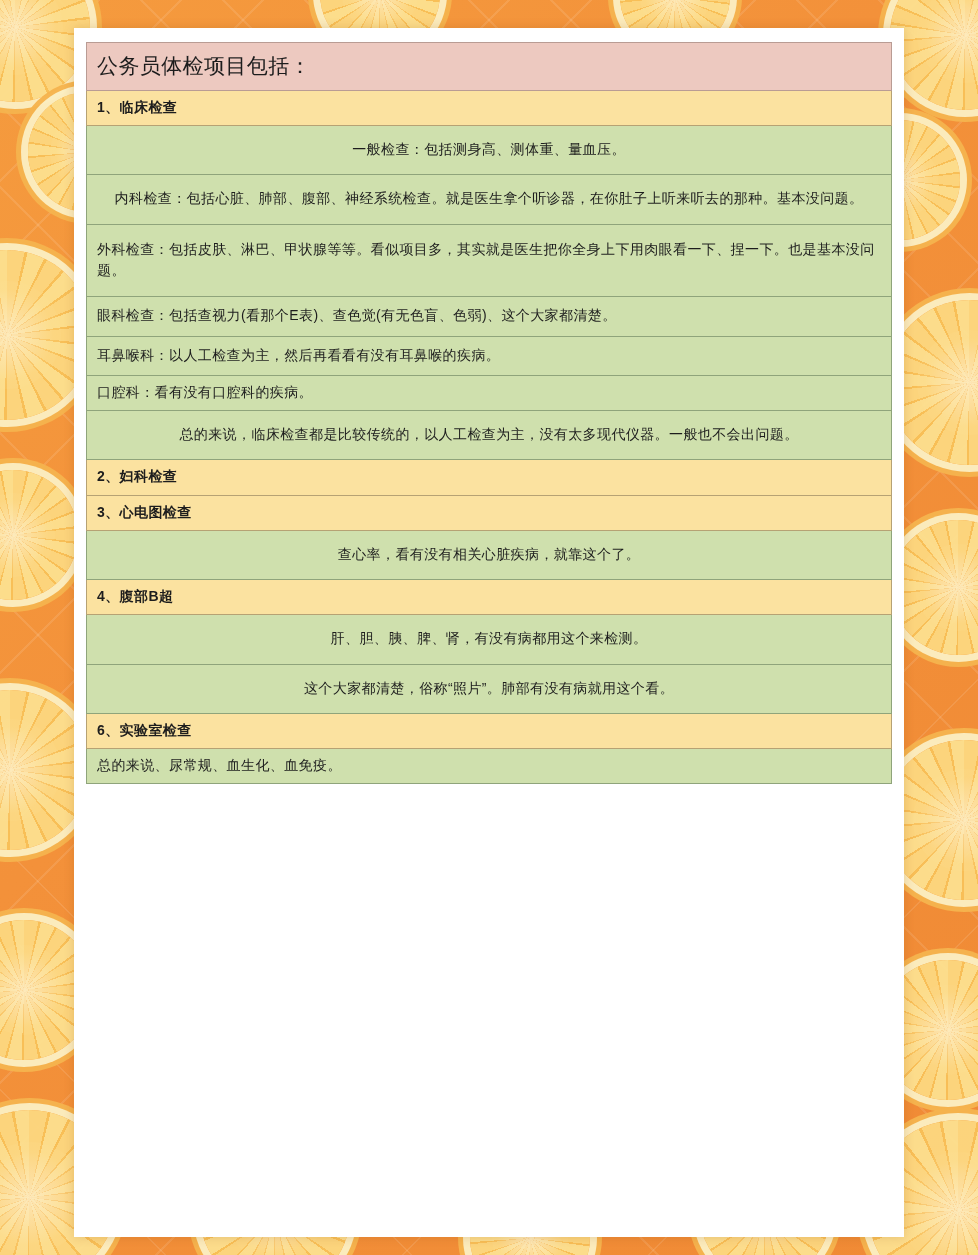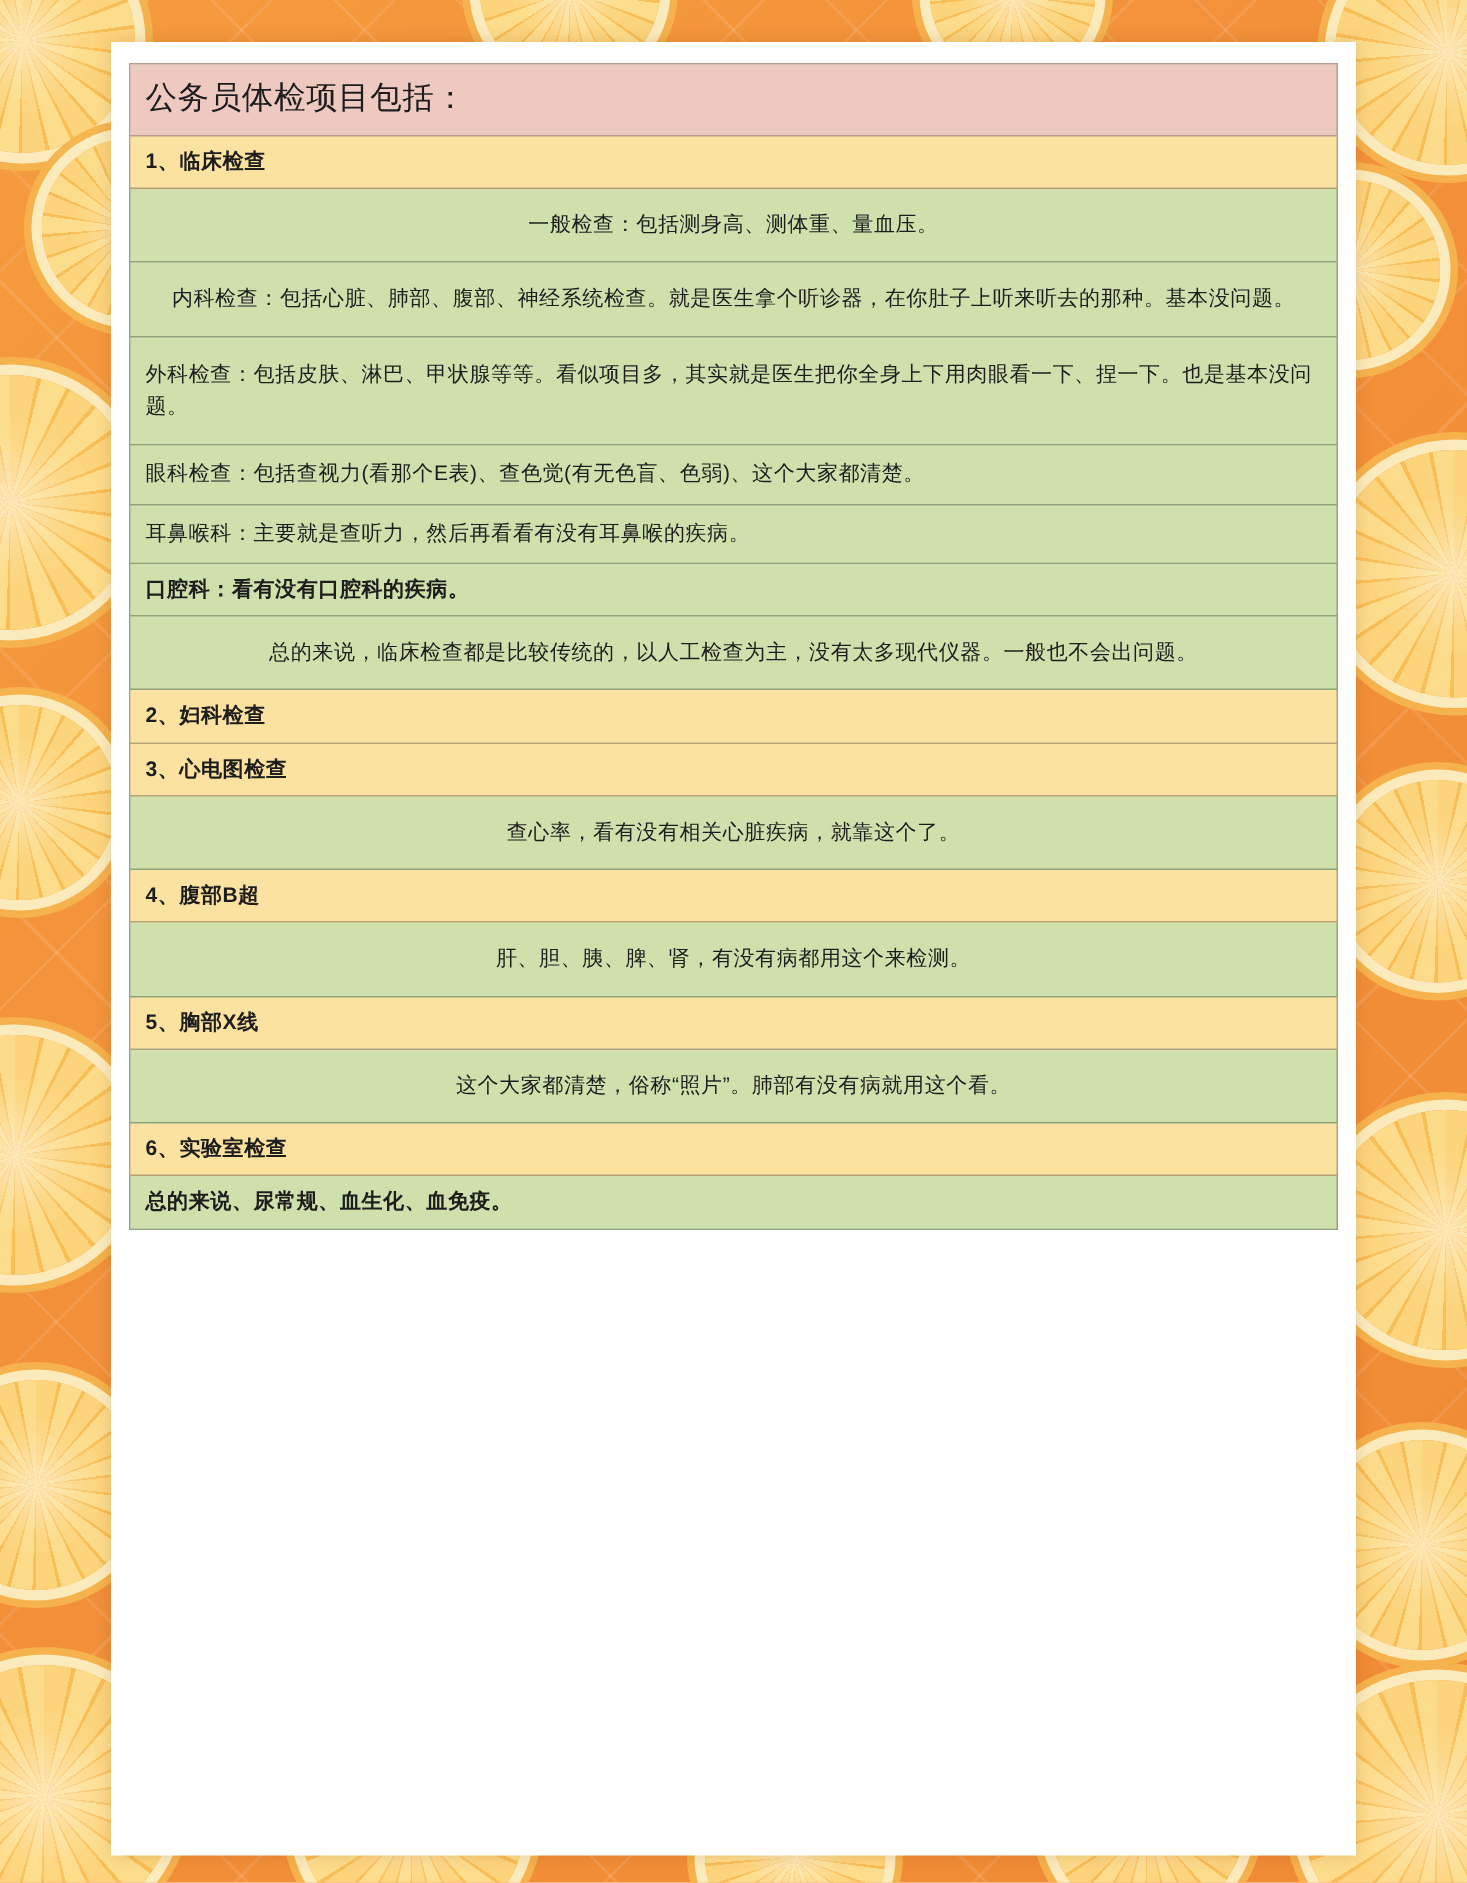--- a/index.html
+++ b/index.html
@@ -116,21 +116,20 @@
     padding-bottom: 14px;
     text-align: center;
   }
   tr.body.xtall td {
     padding-top: 14px;
     padding-bottom: 15px;
   }
   tr.body.snug td {
     padding-top: 6px;
     padding-bottom: 7px;
-    font-weight: bold;
   }
 </style>
 </head>
 <body>
 
 <div class="bg">
   <div class="slice s1"></div>
   <div class="slice s2"></div>
   <div class="slice s3"></div>
   <div class="slice s4"></div>
@@ -166,21 +165,21 @@
         <tr class="body tall">
           <td>内科检查：包括心脏、肺部、腹部、神经系统检查。就是医生拿个听诊器，在你肚子上听来听去的那种。基本没问题。</td>
         </tr>
         <tr class="body xtall">
           <td>外科检查：包括皮肤、淋巴、甲状腺等等。看似项目多，其实就是医生把你全身上下用肉眼看一下、捏一下。也是基本没问题。</td>
         </tr>
         <tr class="body">
           <td>眼科检查：包括查视力(看那个E表)、查色觉(有无色盲、色弱)、这个大家都清楚。</td>
         </tr>
         <tr class="body">
-          <td>耳鼻喉科：主要就是查听力，然后再看看有没有耳鼻喉的疾病。</td>
+          <td>耳鼻喉科：以人工检查为主，然后再看看有没有耳鼻喉的疾病。</td>
         </tr>
         <tr class="body snug">
           <td>口腔科：看有没有口腔科的疾病。</td>
         </tr>
         <tr class="body tall">
           <td>总的来说，临床检查都是比较传统的，以人工检查为主，没有太多现代仪器。一般也不会出问题。</td>
         </tr>
         <tr class="section">
           <td>2、妇科检查</td>
         </tr>
@@ -188,23 +187,20 @@
           <td>3、心电图检查</td>
         </tr>
         <tr class="body tall">
           <td>查心率，看有没有相关心脏疾病，就靠这个了。</td>
         </tr>
         <tr class="section">
           <td>4、腹部B超</td>
         </tr>
         <tr class="body tall">
           <td>肝、胆、胰、脾、肾，有没有病都用这个来检测。</td>
-        </tr>
-        <tr class="section">
-          <td>5、胸部X线</td>
         </tr>
         <tr class="body tall">
           <td>这个大家都清楚，俗称“照片”。肺部有没有病就用这个看。</td>
         </tr>
         <tr class="section">
           <td>6、实验室检查</td>
         </tr>
         <tr class="body snug">
           <td>总的来说、尿常规、血生化、血免疫。</td>
         </tr>

